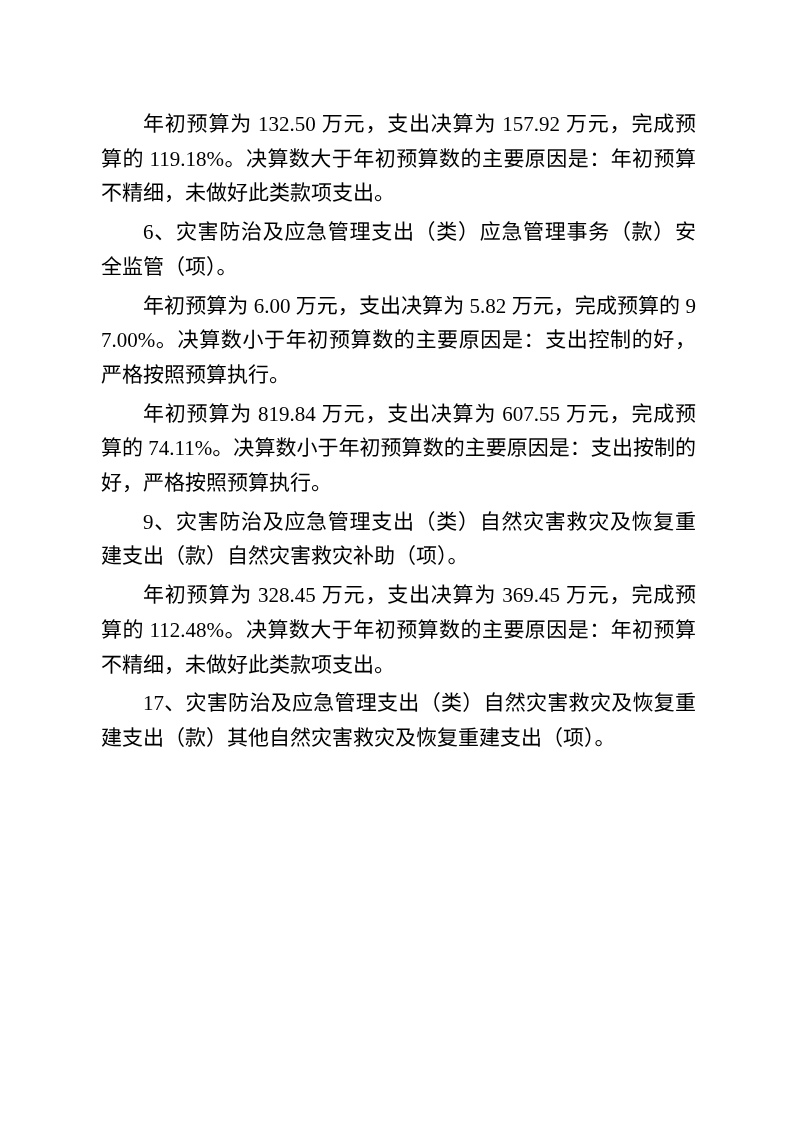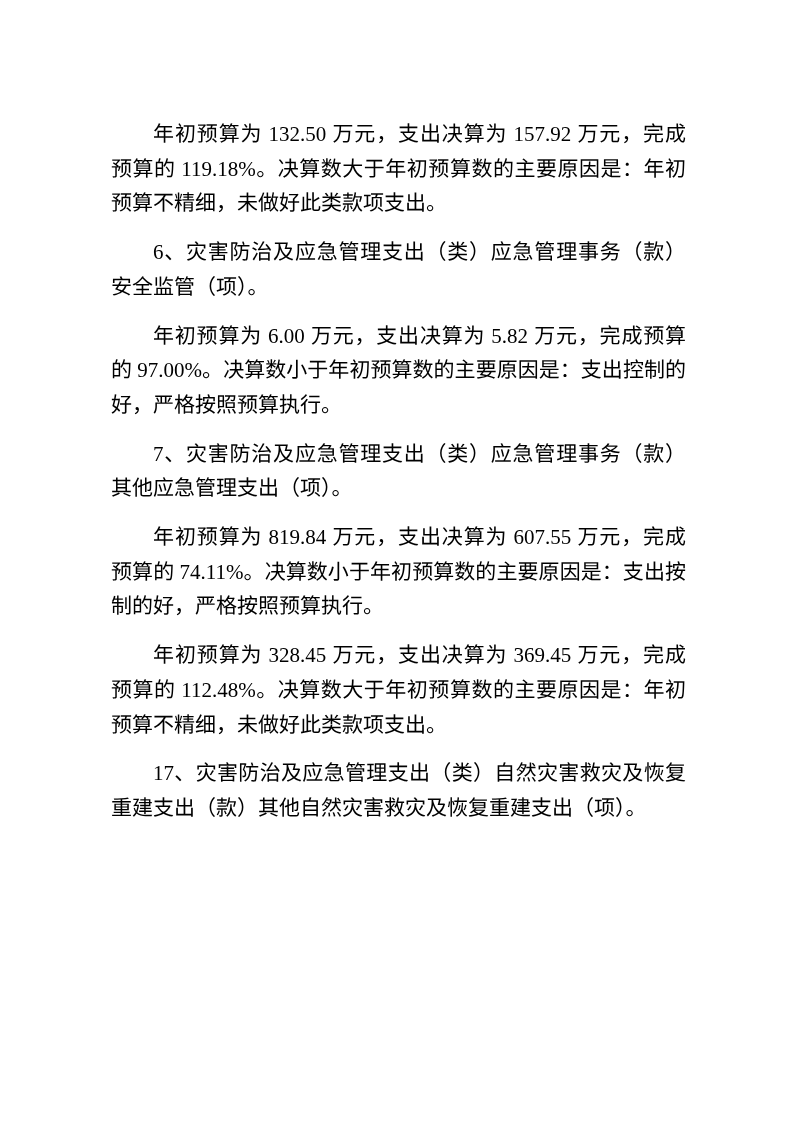--- a/index.html
+++ b/index.html
@@ -18,34 +18,34 @@
     position: absolute;
     left: 97px;
     top: 103px;
     width: 603px;
     color: #000000;
     font-family: "Liberation Serif", "DejaVu Serif", serif;
     font-size: 21px;
     line-height: 34.7px;
   }
   .content p {
-    margin: 14px;
+    margin: 4px;
     padding: 0;
     text-indent: 2em;
     text-align: justify;
     text-justify: inter-ideograph;
     word-break: break-all;
   }
 </style>
 </head>
 <body>
 
 <div class="page">
   <div class="content" id="paragraphs-container">
       <p>年初预算为 132.50 万元，支出决算为 157.92 万元，完成预算的 119.18%。决算数大于年初预算数的主要原因是：年初预算不精细，未做好此类款项支出。</p>
       <p>6、灾害防治及应急管理支出（类）应急管理事务（款）安全监管（项）。</p>
       <p>年初预算为 6.00 万元，支出决算为 5.82 万元，完成预算的 97.00%。决算数小于年初预算数的主要原因是：支出控制的好，严格按照预算执行。</p>
-      <p>7、灾害防治及应急管理支出（类）应急管理事务（款）其他应急管理支出（项）。</p>
       <p>年初预算为 819.84 万元，支出决算为 607.55 万元，完成预算的 74.11%。决算数小于年初预算数的主要原因是：支出按制的好，严格按照预算执行。</p>
+      <p>9、灾害防治及应急管理支出（类）自然灾害救灾及恢复重建支出（款）自然灾害救灾补助（项）。</p>
       <p>年初预算为 328.45 万元，支出决算为 369.45 万元，完成预算的 112.48%。决算数大于年初预算数的主要原因是：年初预算不精细，未做好此类款项支出。</p>
       <p>17、灾害防治及应急管理支出（类）自然灾害救灾及恢复重建支出（款）其他自然灾害救灾及恢复重建支出（项）。</p>
     </div>
 </div>
 
 </body></html>

